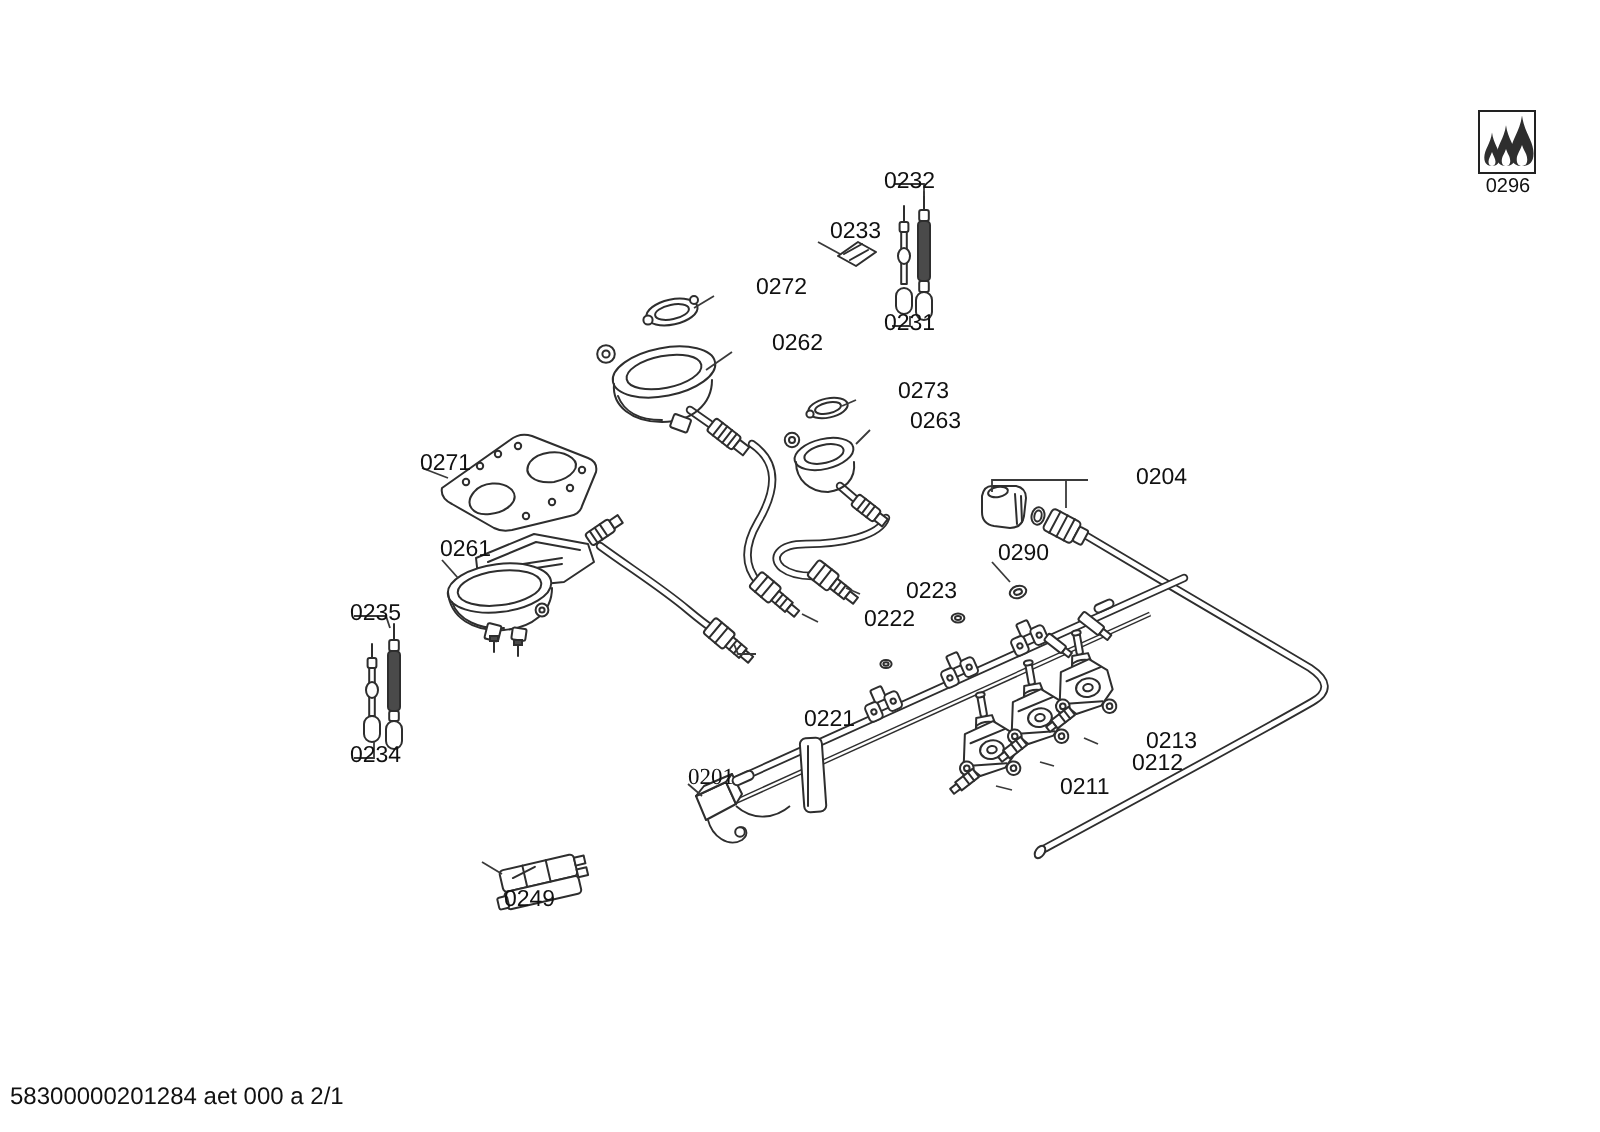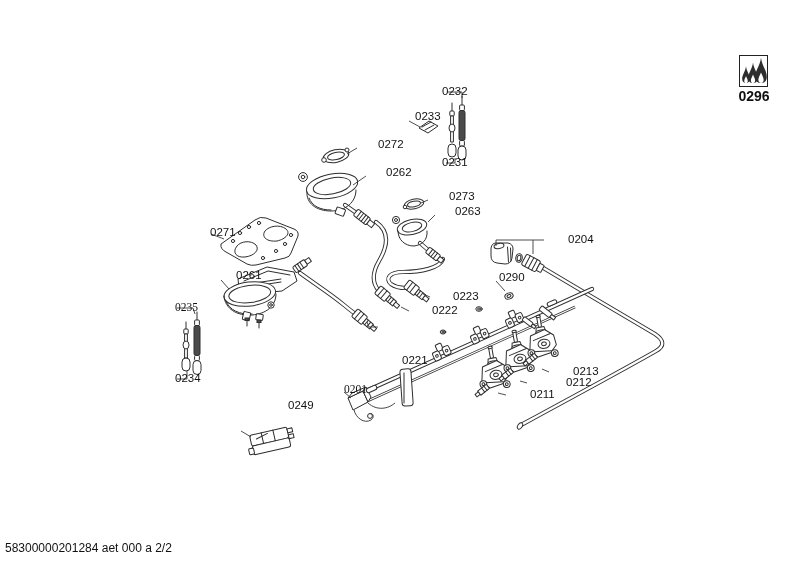--- a/index.html
+++ b/index.html
@@ -8,21 +8,21 @@
   svg{position:absolute;left:0;top:0;}
   .ln{fill:none;stroke:#2e2e2e;stroke-width:1;stroke-linecap:round;stroke-linejoin:round;}
   .wh{fill:#ffffff;stroke:#2e2e2e;stroke-width:1;stroke-linejoin:round;}
   .dk{fill:#4a4a4a;stroke:#2e2e2e;stroke-width:1;}
   .pipeO{fill:none;stroke:#2e2e2e;stroke-width:4.2;stroke-linecap:round;}
   .pipeI{fill:none;stroke:#ffffff;stroke-width:2.4;stroke-linecap:round;}
   .thin{fill:none;stroke:#2e2e2e;stroke-width:.9;}
   #leader-layer polyline{fill:none;stroke:#3a3a3a;stroke-width:.9;}
   .callout{position:absolute;font-size:11.5px;line-height:1;color:#111;white-space:nowrap;padding-left:22px;}
   #flamebox{position:absolute;left:739px;top:55px;width:29px;height:32px;border:1.2px solid #222;background:#fff;box-sizing:border-box;}
-  #flamelabel{position:absolute;left:733px;top:88px;width:42px;text-align:center;font-size:14px;color:#111;font-weight:bold;}
+  #flamelabel{position:absolute;left:733px;top:88px;width:42px;text-align:center;font-size:10px;color:#111;}
   #footer{position:absolute;left:5px;top:541px;font-size:12px;color:#111;}
 </style>
 </head>
 <body>
 
 <div id="stage">
 
 <svg id="art" width="800" height="566" viewBox="0 0 800 566">
   <defs>
     <path id="flameO" d="M0,-24 C-1,-16 -5.5,-12 -5.5,-6 C-5.5,-1.5 -3,0 0,0 C3,0 5.5,-1.5 5.5,-6 C5.5,-12 1,-16 0,-24 Z"></path>
@@ -374,30 +374,30 @@
 
 <div id="callouts">
       <div class="callout" style="left: 420px; top: 86px;">0232</div>
       <div class="callout" style="left: 393px; top: 111px;">0233</div>
       <div class="callout" style="left: 420px; top: 157px;">0231</div>
       <div class="callout" style="left: 356px; top: 139px;">0272</div>
       <div class="callout" style="left: 364px; top: 167px;">0262</div>
       <div class="callout" style="left: 427px; top: 191px;">0273</div>
       <div class="callout" style="left: 433px; top: 206px;">0263</div>
       <div class="callout" style="left: 188px; top: 227px;">0271</div>
-      <div class="callout" style="left: 198px; top: 270px; margin-left: 16px;">0261</div>
-      <div class="callout" style="left: 153px; top: 302px; font-family: Liberation Serif, serif;">0235</div>
+      <div class="callout" style="left: 198px; top: 270px;">0261</div>
+      <div class="callout" style="left: 153px; top: 302px;">0235</div>
       <div class="callout" style="left: 153px; top: 373px;">0234</div>
       <div class="callout" style="left: 431px; top: 291px;">0223</div>
       <div class="callout" style="left: 410px; top: 305px;">0222</div>
       <div class="callout" style="left: 380px; top: 321px; margin-top: 34px;">0221</div>
       <div class="callout" style="left: 546px; top: 234px;">0204</div>
       <div class="callout" style="left: 477px; top: 272px;">0290</div>
       <div class="callout" style="left: 322px; top: 384px; font-family: Liberation Serif, serif;">0201</div>
-      <div class="callout" style="left: 230px; top: 400px; margin-left: 36px;">0249</div>
+      <div class="callout" style="left: 230px; top: 445px;">0249</div>
       <div class="callout" style="left: 508px; top: 389px; text-align: right;">0211</div>
       <div class="callout" style="left: 529px; top: 377px; margin-left: 15px;">0212</div>
       <div class="callout" style="left: 551px; top: 366px;">0213</div>
     </div>
 
-<div id="footer">58300000201284 aet 000 a 2/2</div>
+<div id="footer">58300000201284 aet 000 a 2/1</div>
 
 </div>
 
 </body></html>

